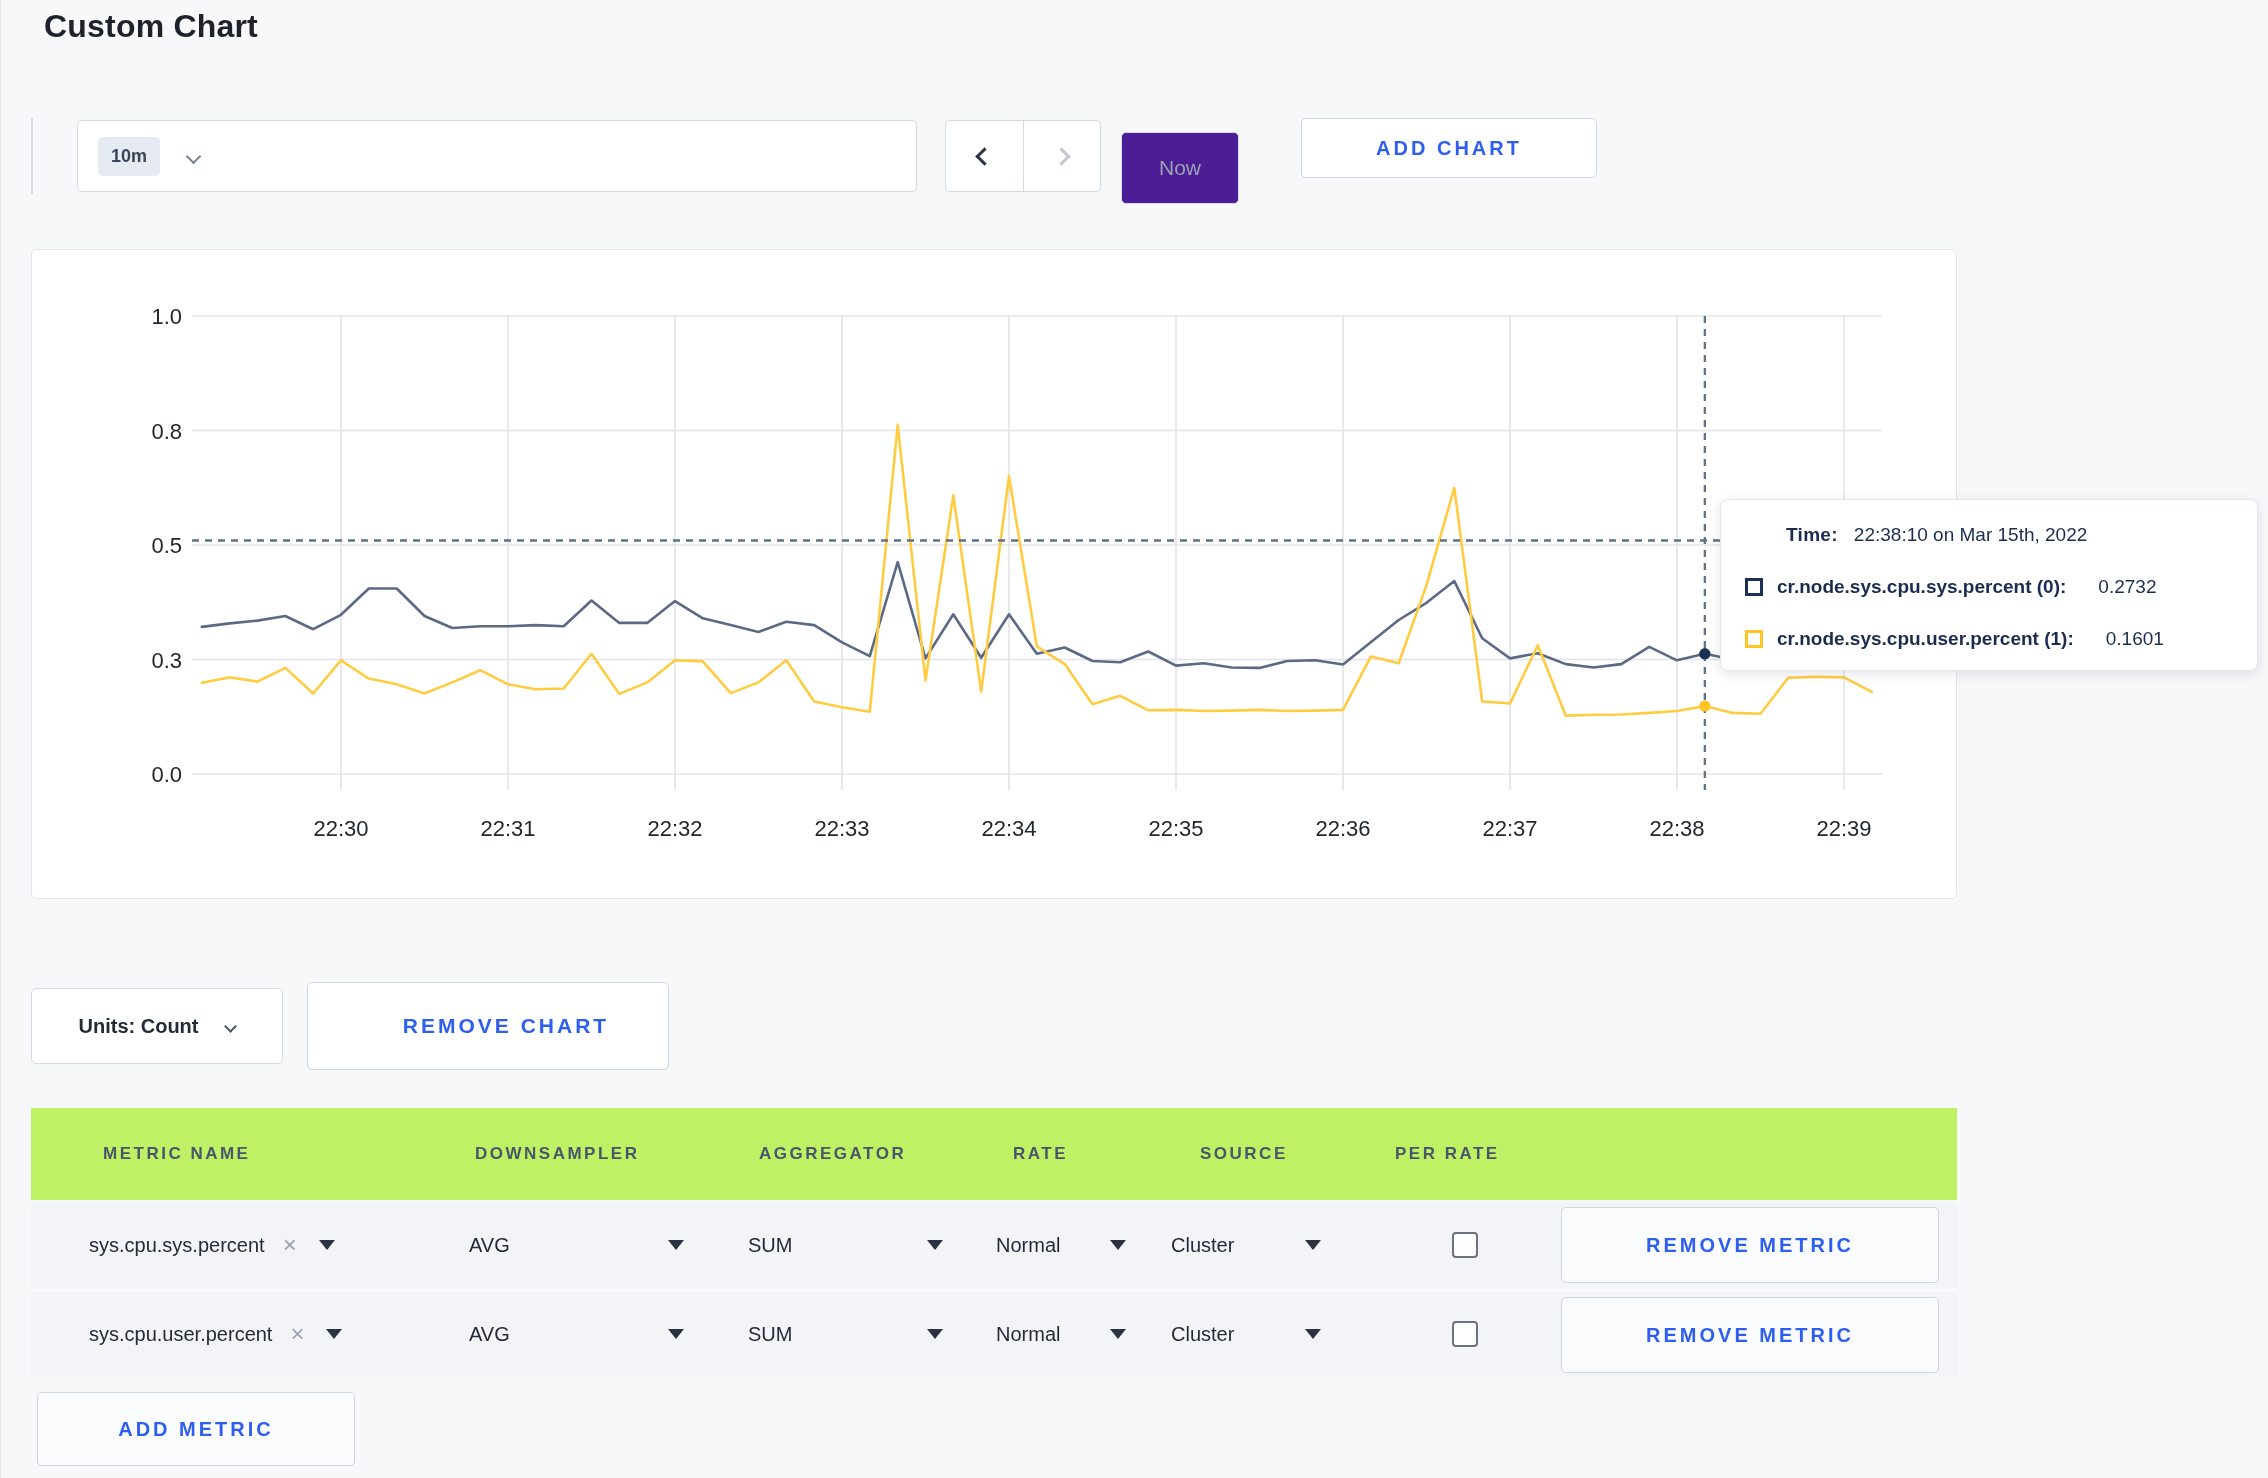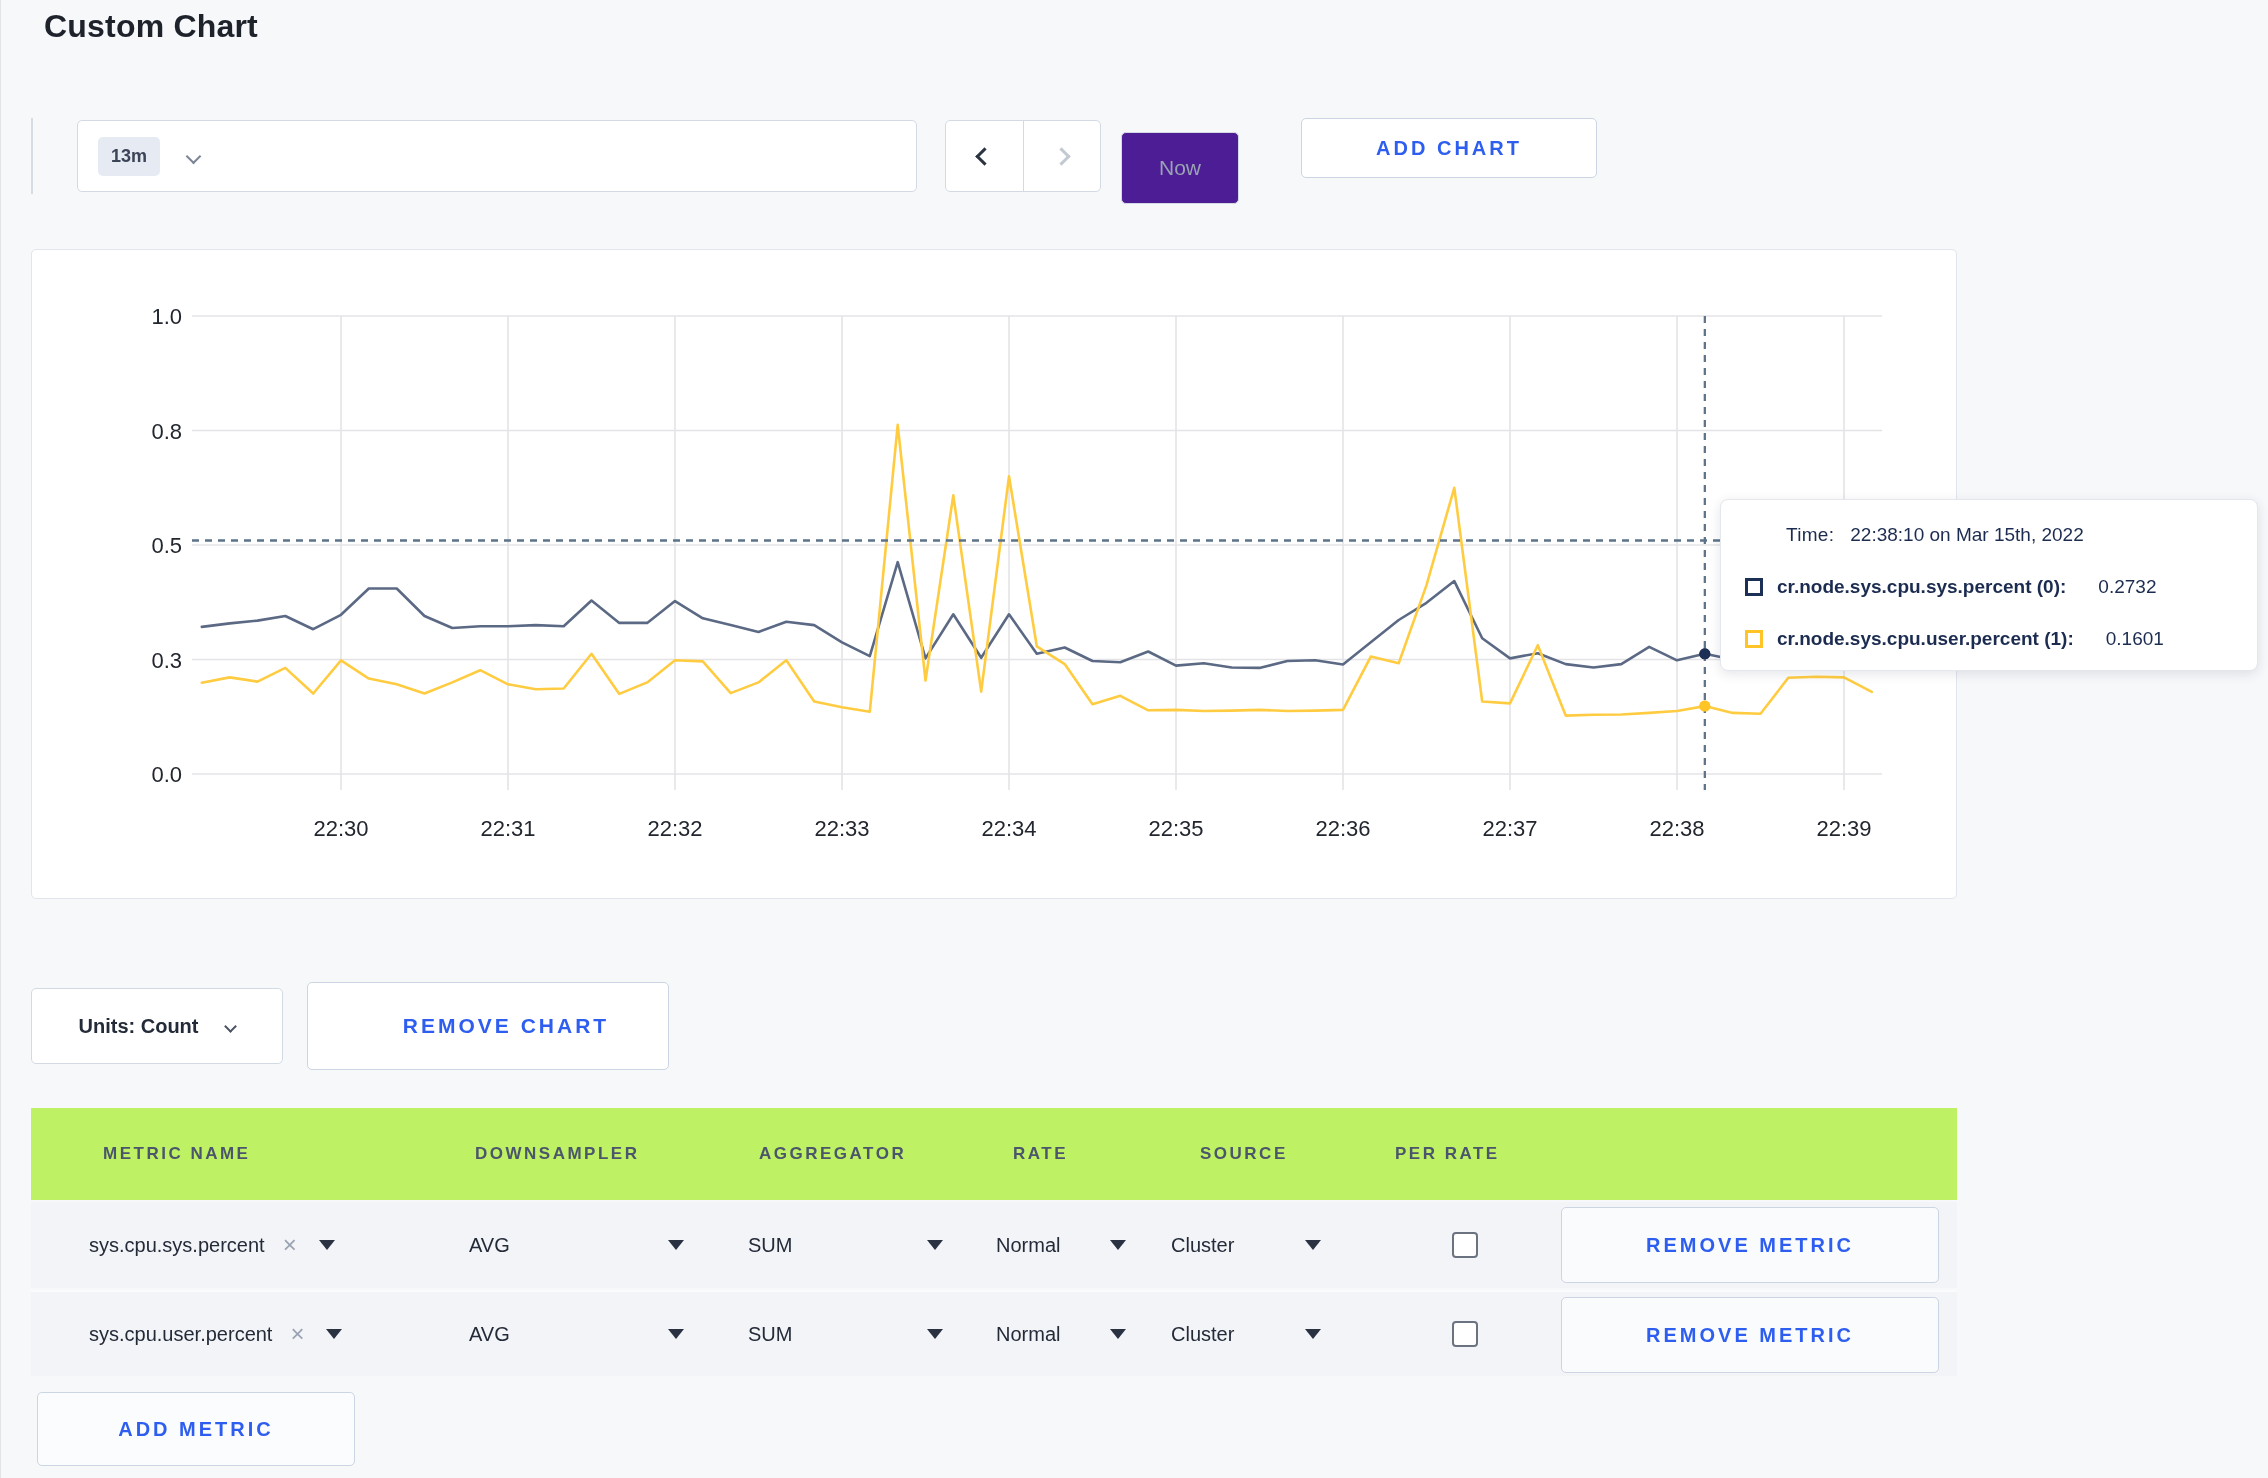--- a/index.html
+++ b/index.html
@@ -61,21 +61,21 @@
 
   
   .tooltip {
     left:1719px; top:499px; width:538px; height:172px;
     background:#fff; border:1px solid #e4e7ed; border-radius:8px;
     box-shadow:0 3px 12px rgba(35,45,70,.12);
     padding:24px 24px 20px 24px; z-index:5;
     display:flex; flex-direction:column; justify-content:space-between;
   }
   .tt-row { display:flex; align-items:center; font-size:19px; color:#1c2c50; }
-  .tt-time-label { font-weight:400; margin-left:41px; margin-right:16px; letter-spacing:.3px; }
+  .tt-time-label { font-weight:700; margin-left:41px; margin-right:16px; letter-spacing:.3px; }
   .tt-swatch { width:18px; height:18px; border:3px solid #1c2c50; margin-right:14px; flex:none; }
   .tt-metric { font-weight:700; margin-right:32px; }
   .tt-value {}
 
   
   .units-box { left:30px; top:988px; width:252px; height:76px;
     background:#fff; border:1px solid #d4dae4; border-radius:5px;
     display:flex; align-items:center; justify-content:center; gap:28px; cursor:pointer; }
   .units-label { font-size:20px; font-weight:700; color:#242b38; }
   .units-box .chev { width:9px; height:9px; color:#4a5264; }
@@ -104,21 +104,21 @@
     background:#fafbfd; font-size:20px; }
   .add-metric-btn { left:36px; top:1392px; width:318px; height:74px; font-size:20px; background:#fbfcfd; }
 </style>
 </head>
 <body>
 
 <h1 class="abs page-title">Custom Chart</h1>
 <div class="abs toolbar-divider"></div>
 
 <div class="abs time-select">
-  <span class="time-badge">13m</span>
+  <span class="time-badge">10m</span>
   <span class="chev down" style="color:#7a8494"></span>
 </div>
 
 <div class="abs pager">
   <div class="pager-cell pager-prev">
     <span class="chev left thick"></span>
   </div>
   <div class="pager-cell pager-next">
     <span class="chev right thick"></span>
   </div>

